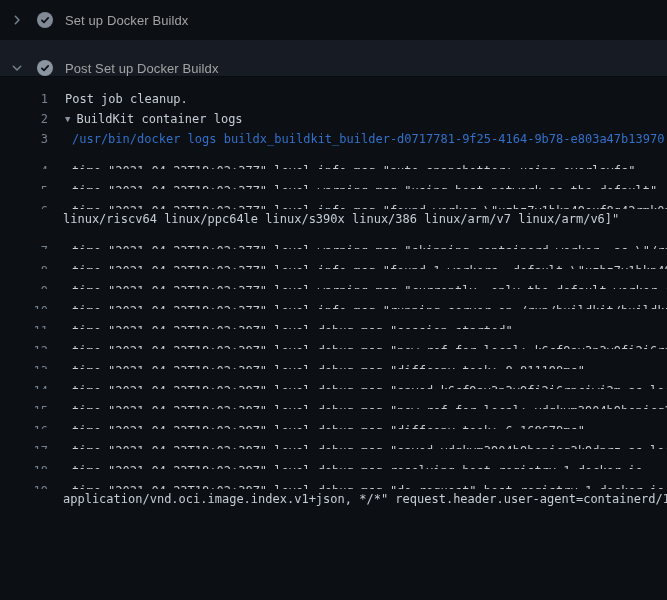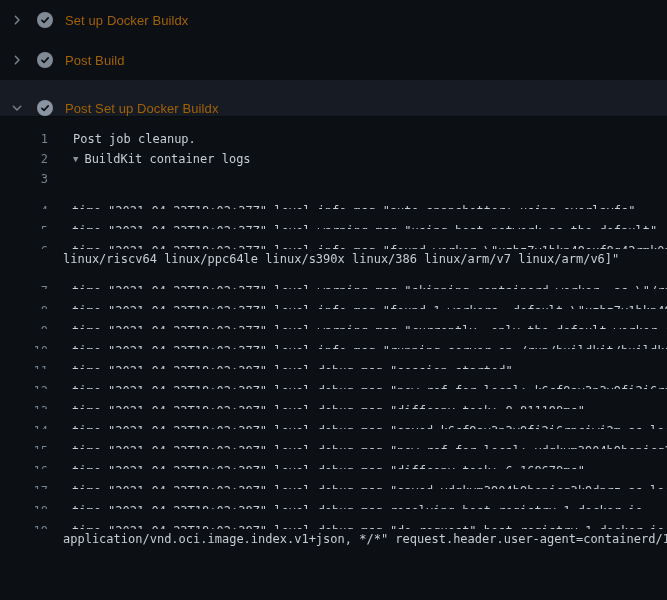--- a/index.html
+++ b/index.html
@@ -26,34 +26,34 @@
   .step-row.expanded{
     height:37px;background:var(--row-highlight,#171b23);
     border-bottom:1px solid rgba(2,5,10,0.7);
     align-items:flex-end;
   }
   .chev{width:14px;height:16px;display:flex;align-items:center;justify-content:center;color:var(--muted,#768390);flex:none;}
   .status{margin-left:13px;display:flex;flex:none;color:#808a96;}
   .status svg circle{fill:currentColor;}
   .status svg path{stroke:var(--bg,#0c0f14);}
   .step-row.expanded .status{color:#8b95a1;}
-  .step-label{margin-left:12px;font-size:13px;color:#a16207;letter-spacing:0.1px;}
+  .step-label{margin-left:12px;font-size:13px;color:#a3a3a3;letter-spacing:0.1px;}
   
   .log{
     padding-top:12px;
     font-family:"DejaVu Sans Mono","Liberation Mono",monospace;
     font-size:12px;color:var(--text,#c6ced6);
     width:667px;overflow:hidden;
   }
   .line{height:20px;line-height:20px;display:flex;white-space:pre;overflow:hidden;width:667px;}
   .num{
     width:48px;flex:none;text-align:right;color:var(--muted,#768390);
     cursor:pointer;user-select:none;
   }
-  .txt{margin-left:25px;}
+  .txt{margin-left:17px;}
   .line.command .txt,.line.log .txt{margin-left:24px;}
   .line.wrap .txt{margin-left:15px;text-align:right;}
   .line.command .txt{color:var(--accent,#3270c9);}
   .line.group .txt{cursor:pointer;}
   .tri{
     display:inline-block;font-size:9px;color:#8b949e;
     margin-right:6px;transform:translateY(-1px);
   }
 </style>
 </head>
@@ -70,34 +70,20 @@
     <span class="status">
       <svg width="16" height="16" viewBox="0 0 16 16">
           <circle cx="8" cy="8" r="8"></circle>
           <path d="M4.9 8.3l2.1 2.1 4.2-4.5" fill="none" stroke-width="1.7" stroke-linecap="round" stroke-linejoin="round"></path>
         </svg>
     </span>
     <span class="step-label">Set up Docker Buildx</span>
   </div>
 
 
-  <div class="step-row">
-    <span class="chev">
-      <svg width="14" height="14" viewBox="0 0 16 16">
-          <path d="M6.1 3.8l4.1 4.2-4.1 4.2" stroke="currentColor" stroke-width="1.7" fill="none" stroke-linecap="round" stroke-linejoin="round"></path>
-        </svg>
-    </span>
-    <span class="status">
-      <svg width="16" height="16" viewBox="0 0 16 16">
-          <circle cx="8" cy="8" r="8"></circle>
-          <path d="M4.9 8.3l2.1 2.1 4.2-4.5" fill="none" stroke-width="1.7" stroke-linecap="round" stroke-linejoin="round"></path>
-        </svg>
-    </span>
-    <span class="step-label">Post Build</span>
-  </div>
 
   <div class="step-row expanded">
     <span class="chev">
       <svg width="14" height="14" viewBox="0 0 16 16">
           <path d="M3.8 6.1l4.2 4.1 4.2-4.1" stroke="currentColor" stroke-width="1.7" fill="none" stroke-linecap="round" stroke-linejoin="round"></path>
         </svg>
     </span>
     <span class="status">
       <svg width="16" height="16" viewBox="0 0 16 16">
           <circle cx="8" cy="8" r="8"></circle>
@@ -116,20 +102,21 @@
     <span class="txt">Post job cleanup.</span>
   </div>
 
   <div class="line group">
     <span class="num">2</span>
     <span class="txt"><span class="tri">▼</span><span>BuildKit container logs</span></span>
   </div>
 
   <div class="line command">
     <span class="num">3</span>
+    <span class="txt">/usr/bin/docker logs buildx_buildkit_builder-d0717781-9f25-4164-9b78-e803a47b13970</span>
   </div>
 
   <div class="line log">
     <span class="num">4</span>
     <span class="txt">time="2021-04-23T18:02:37Z" level=info msg="auto snapshotter: using overlayfs"</span>
   </div>
 
   <div class="line log">
     <span class="num">5</span>
     <span class="txt">time="2021-04-23T18:02:37Z" level=warning msg="using host network as the default"</span>

